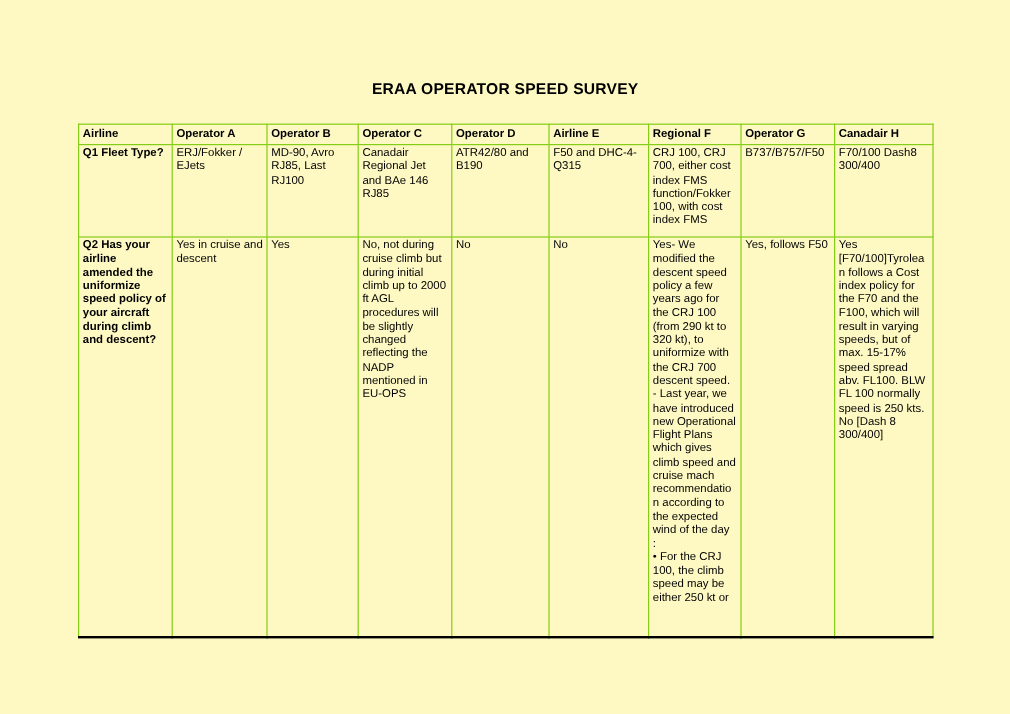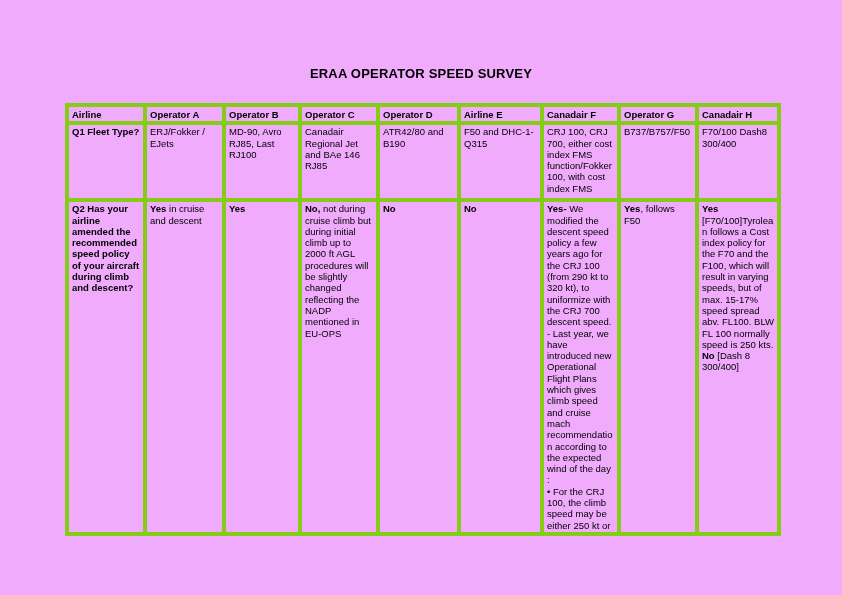--- a/index.html
+++ b/index.html
@@ -6,21 +6,21 @@
     margin: 0;
     padding: 0;
     background: #ffffff;
     color: #000000;
     font-family: "Liberation Sans", "DejaVu Sans", sans-serif;
   }
   .page {
     position: relative;
     width: 842px;
     height: 595px;
-    background: #f0abfc;
+    background: #fef9c3;
     overflow: hidden;
   }
   .title {
     margin: 0;
     padding-top: 66px;
     text-align: center;
     font-size: 13px;
     line-height: 15px;
     font-weight: bold;
     letter-spacing: 0.2px;
@@ -29,39 +29,39 @@
     margin: 22px 0 0 65px;
     border-collapse: collapse;
     table-layout: fixed;
     width: 712px;
     border: 1px solid #000;
     border-bottom-width: 2px;
     overflow-wrap: break-word;
   }
   table.survey th,
   table.survey td {
-    border: 4px solid #84cc16;
+    border: 1px solid #84cc16;
     vertical-align: top;
     font-size: 9.5px;
     line-height: 11.3px;
     padding: 1px 3px 1px 3px;
     text-align: left;
   }
   table.survey th {
     font-weight: bold;
     padding-top: 2px;
   }
   table.survey td {
     white-space: pre-wrap;
   }
   tr.row-header { height: 17px; }
   tr.row-q1 { height: 77px; margin-left: 16px; }
   tr.row-q2 { height: 333px; }
   td.q { font-weight: bold; }
-  .b { font-weight: bold; }
+  .b { font-weight: normal; }
 </style>
 </head>
 <body>
 
 <div class="page">
 
   <h1 class="title">ERAA OPERATOR SPEED SURVEY</h1>
 
   <table class="survey">
     <colgroup>
@@ -76,39 +76,39 @@
         <col style="width:82px">
     </colgroup>
     <thead>
       <tr class="row-header">
         <th>Airline</th>
         <th>Operator A</th>
         <th>Operator B</th>
         <th>Operator C</th>
         <th>Operator D</th>
         <th>Airline E</th>
-        <th>Canadair F</th>
+        <th>Regional F</th>
         <th>Operator G</th>
         <th>Canadair H</th>
       </tr>
     </thead>
     <tbody>
       <tr class="row-q1">
         <td class="q">Q1 Fleet Type?</td>
         <td><span>ERJ/Fokker / EJets</span></td>
         <td><span>MD-90, Avro RJ85, Last RJ100</span></td>
         <td><span>Canadair Regional Jet and BAe 146 RJ85</span></td>
         <td><span>ATR42/80 and B190</span></td>
-        <td><span>F50 and DHC-1-Q315</span></td>
+        <td><span>F50 and DHC-4-Q315</span></td>
         <td><span>CRJ 100, CRJ 700, either cost index FMS function/Fokker 100, with cost index FMS</span></td>
         <td><span>B737/B757/F50</span></td>
         <td><span>F70/100 Dash8 300/400</span></td>
       </tr>
       <tr class="row-q2">
-        <td class="q">Q2 Has your airline amended the recommended speed policy of your aircraft during climb and descent?</td>
+        <td class="q">Q2 Has your airline amended the uniformize speed policy of your aircraft during climb and descent?</td>
         <td><span class="b">Yes</span><span> in cruise and descent</span></td>
         <td><span class="b">Yes</span></td>
         <td><span class="b">No,</span><span> not during cruise climb but during initial climb up to 2000 ft AGL procedures will be slightly changed reflecting the NADP mentioned in EU-OPS</span></td>
         <td><span class="b">No</span></td>
         <td><span class="b">No</span></td>
         <td><span class="b">Yes-</span><span> We modified the descent speed policy a few years ago for the CRJ 100 (from 290 kt to 320 kt), to uniformize with the CRJ 700 descent speed.
 - Last year, we have introduced new Operational Flight Plans which gives climb speed and cruise mach recommendation according to the expected wind of the day
 :
 • For the CRJ 100, the climb speed may be either 250 kt or</span></td>
         <td><span class="b">Yes</span><span>, follows F50</span></td>

